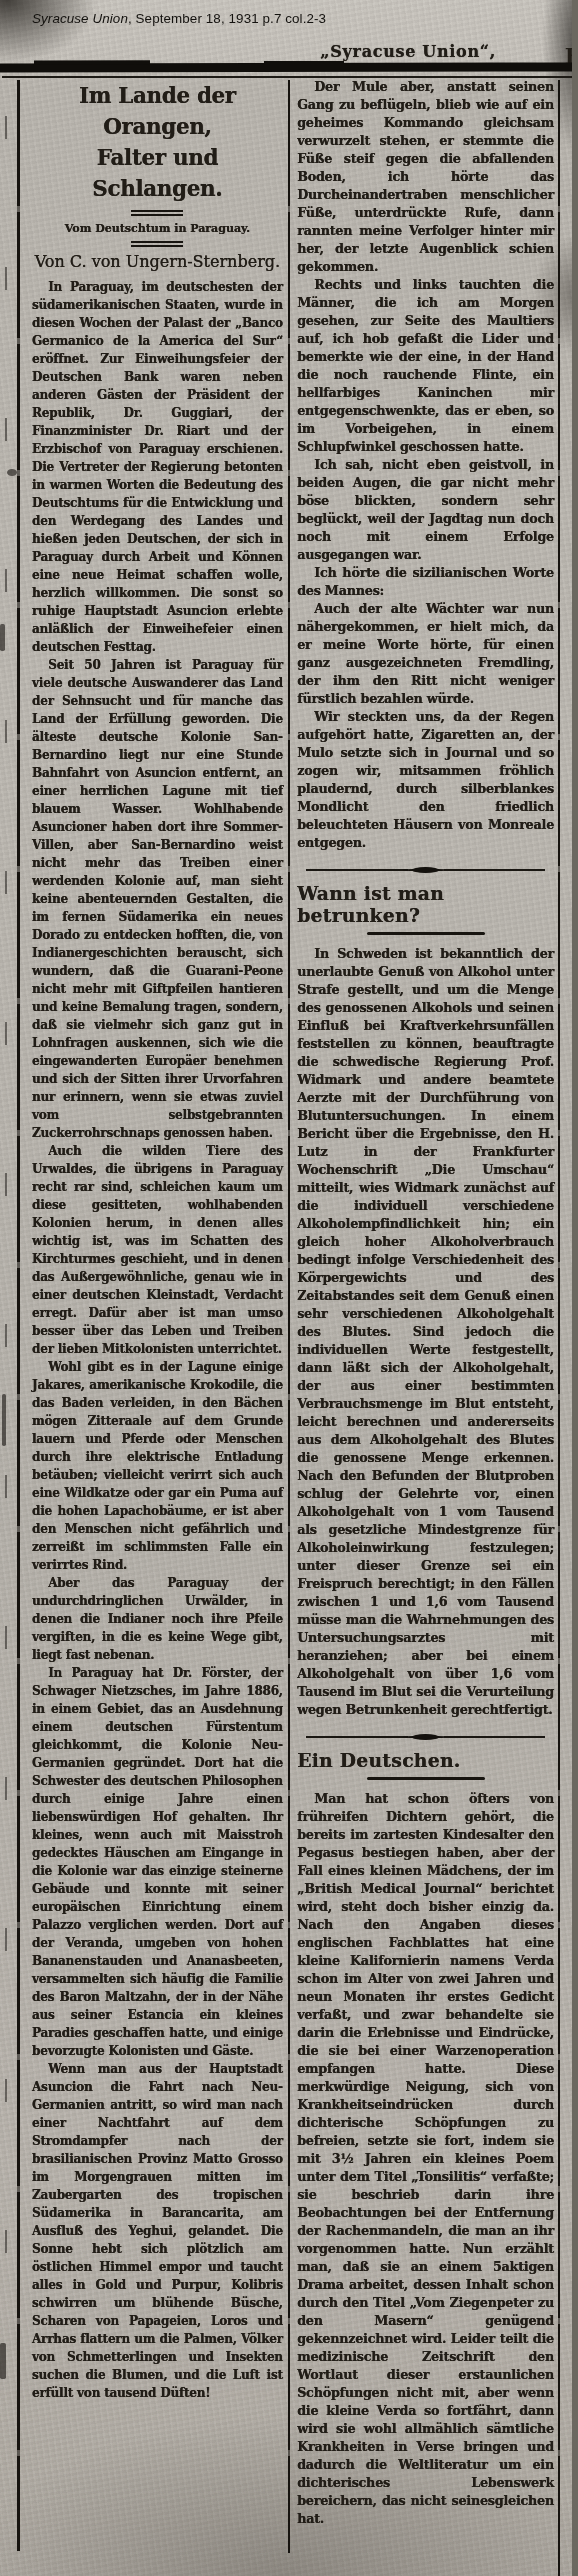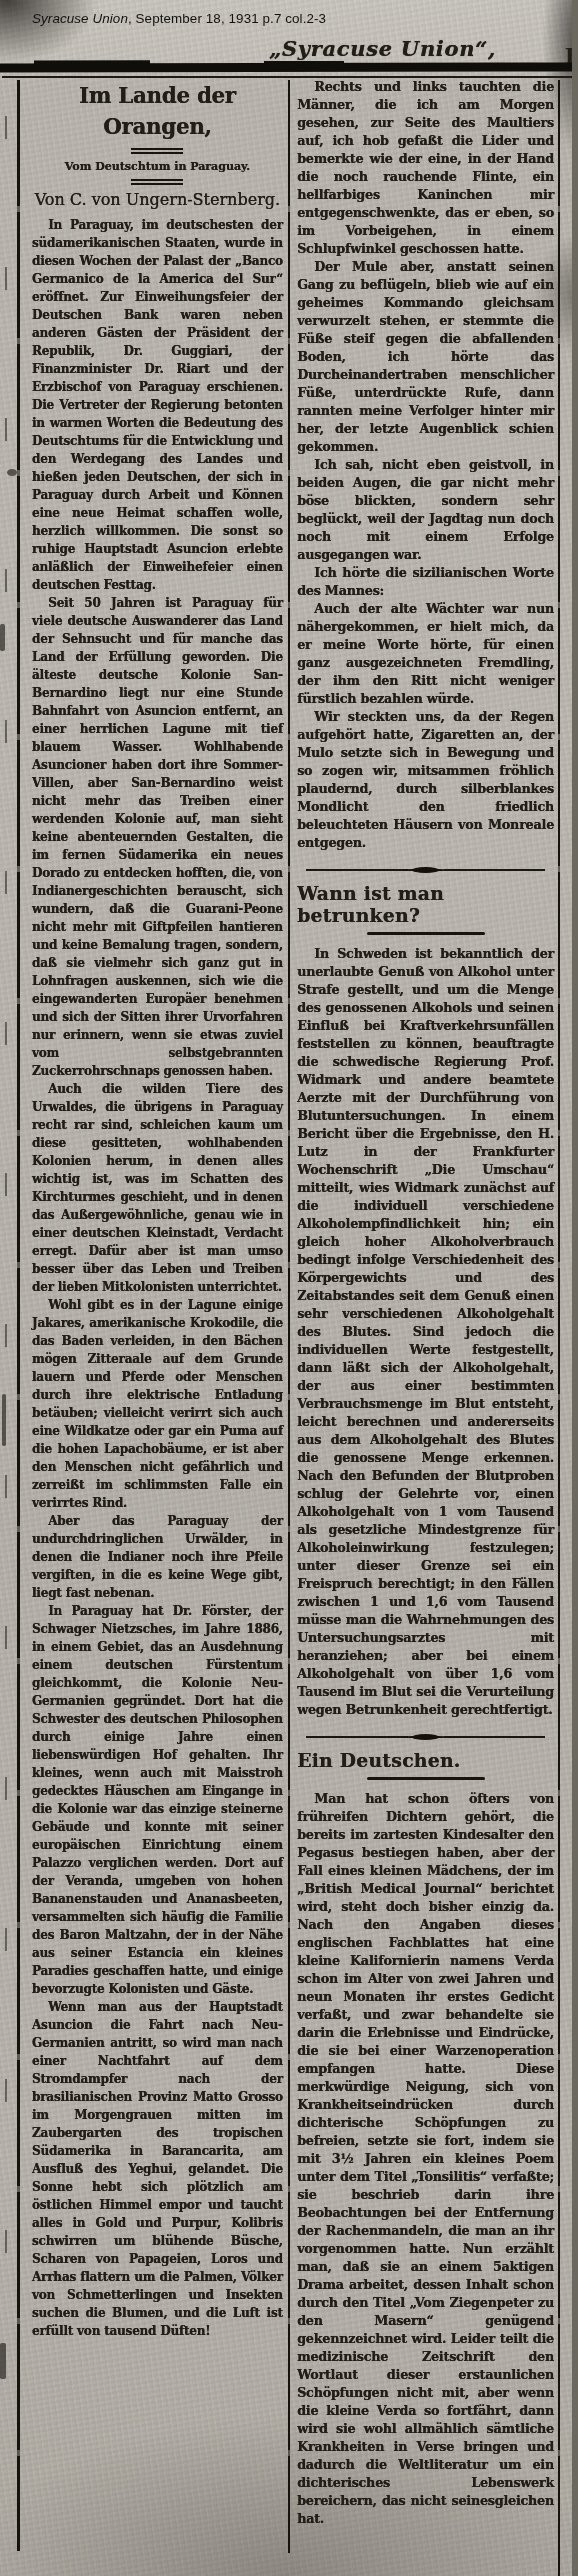--- a/index.html
+++ b/index.html
@@ -10,22 +10,22 @@
       radial-gradient(125px 89px at 7.1px 0px, rgba(30,27,23,0.78), rgba(30,27,23,0) 72%),
       radial-gradient(49px 151px at 579px 40px, rgba(25,23,20,0.72), rgba(25,23,20,0) 75%),
       radial-gradient(62px 80px at 579px 294px, rgba(40,36,31,0.45), rgba(40,36,31,0) 75%),
       radial-gradient(428px 214px at 50% 2576px, rgba(62,58,52,0.30), rgba(62,58,52,0) 75%),
       repeating-linear-gradient(83deg, rgba(0,0,0,0.030) 0 1.8px, rgba(255,255,255,0.032) 1.8px 3.6px, rgba(0,0,0,0.016) 3.6px 6.2px),
       repeating-linear-gradient(171deg, rgba(0,0,0,0.022) 0 2.7px, rgba(255,255,255,0.026) 2.7px 5.3px),
       linear-gradient(180deg,#c9c5be 0px,#c5c1ba 62px,#b9b5ae 85px,#bcb8b1 713px,#b5b1aa 1514px,#b8b3ac 2138px,#afaaa2 100%);
   }
   .annotation{position:absolute;top:10.7px;left:32px;font:13.4px "Liberation Sans",sans-serif;color:#14120f;letter-spacing:0.1px;}
   .ann-src{font-style:italic;}
-  .masthead{position:absolute;top:36px;right:76px;font-size:21px;font-weight:700;letter-spacing:0.7px;
-    text-shadow:0 0 0.7px rgba(20,16,12,0.9);font-style:italic;}
+  .masthead{position:absolute;top:42px;right:76px;font-size:16px;font-weight:700;letter-spacing:0.7px;
+    text-shadow:0 0 0.7px rgba(20,16,12,0.9);}
   .masthead-frag{position:absolute;top:44px;right:-8px;font-size:21.4px;font-weight:700;}
   .bar-thick{position:absolute;top:63px;left:0;width:579px;height:9px;background:#100e0b;transform:rotate(-0.12deg);}
   .bar-thick::before{content:"";position:absolute;left:34px;top:-2.7px;width:116px;height:3.6px;background:#100e0b;}
   .bar-thick::after{content:"";position:absolute;left:264px;top:-1.8px;width:80px;height:2.7px;background:#100e0b;}
   .bar-thin{position:absolute;top:76px;left:1.8px;width:575px;height:1.8px;background:#1d1a15;}
   .edge{position:absolute;background:repeating-linear-gradient(180deg,#16130f 0 126px,rgba(22,19,15,0.55) 126px 132px);}
   .edge-left{left:17px;top:80px;bottom:25px;width:2.7px;}
   .edge-mid{left:288px;top:80px;bottom:23px;width:2.2px;}
   .edge-right{right:11.6px;top:80px;bottom:0;width:2.7px;}
   .edge-ghost{position:absolute;left:5.3px;top:116px;bottom:196px;width:1.8px;
@@ -77,20 +77,21 @@
   <div class="ink-mark ink-a"></div>
   <div class="ink-mark ink-b"></div>
   <div class="ink-mark ink-c"></div>
   <div class="ink-mark ink-d"></div>
 
   <div class="columns">
 
     <div class="col col-left">
       <h1 class="headline">
         <span>Im Lande der Orangen,</span><br>
+        <span>Falter und Schlangen.</span>
       </h1>
       <div class="double-rule">
           <i></i>
           <i></i>
         </div>
       <h2 class="subhead">Vom Deutschtum in Paraguay.</h2>
       <div class="double-rule">
           <i></i>
           <i></i>
         </div>
@@ -99,26 +100,26 @@
       <p class="body-p">Seit 50 Jahren ist Paraguay für viele deutsche Auswanderer das Land der Sehnsucht und für manche das Land der Erfüllung geworden. Die älteste deutsche Kolonie San-Bernardino liegt nur eine Stunde Bahnfahrt von Asuncion entfernt, an einer herrlichen Lagune mit tief blauem Wasser. Wohlhabende Asuncioner haben dort ihre Sommer-Villen, aber San-Bernardino weist nicht mehr das Treiben einer werdenden Kolonie auf, man sieht keine abenteuernden Gestalten, die im fernen Südamerika ein neues Dorado zu entdecken hofften, die, von Indianergeschichten berauscht, sich wundern, daß die Guarani-Peone nicht mehr mit Giftpfeilen hantieren und keine Bemalung tragen, sondern, daß sie vielmehr sich ganz gut in Lohnfragen auskennen, sich wie die eingewanderten Europäer benehmen und sich der Sitten ihrer Urvorfahren nur erinnern, wenn sie etwas zuviel vom selbstgebrannten Zuckerrohrschnaps genossen haben.</p>
       <p class="body-p">Auch die wilden Tiere des Urwaldes, die übrigens in Paraguay recht rar sind, schleichen kaum um diese gesitteten, wohlhabenden Kolonien herum, in denen alles wichtig ist, was im Schatten des Kirchturmes geschieht, und in denen das Außergewöhnliche, genau wie in einer deutschen Kleinstadt, Verdacht erregt. Dafür aber ist man umso besser über das Leben und Treiben der lieben Mitkolonisten unterrichtet.</p>
       <p class="body-p">Wohl gibt es in der Lagune einige Jakares, amerikanische Krokodile, die das Baden verleiden, in den Bächen mögen Zitteraale auf dem Grunde lauern und Pferde oder Menschen durch ihre elektrische Entladung betäuben; vielleicht verirrt sich auch eine Wildkatze oder gar ein Puma auf die hohen Lapachobäume, er ist aber den Menschen nicht gefährlich und zerreißt im schlimmsten Falle ein verirrtes Rind.</p>
       <p class="body-p">Aber das Paraguay der undurchdringlichen Urwälder, in denen die Indianer noch ihre Pfeile vergiften, in die es keine Wege gibt, liegt fast nebenan.</p>
       <p class="body-p">In Paraguay hat Dr. Förster, der Schwager Nietzsches, im Jahre 1886, in einem Gebiet, das an Ausdehnung einem deutschen Fürstentum gleichkommt, die Kolonie Neu-Germanien gegründet. Dort hat die Schwester des deutschen Philosophen durch einige Jahre einen liebenswürdigen Hof gehalten. Ihr kleines, wenn auch mit Maisstroh gedecktes Häuschen am Eingange in die Kolonie war das einzige steinerne Gebäude und konnte mit seiner europäischen Einrichtung einem Palazzo verglichen werden. Dort auf der Veranda, umgeben von hohen Bananenstauden und Ananasbeeten, versammelten sich häufig die Familie des Baron Maltzahn, der in der Nähe aus seiner Estancia ein kleines Paradies geschaffen hatte, und einige bevorzugte Kolonisten und Gäste.</p>
       <p class="body-p">Wenn man aus der Hauptstadt Asuncion die Fahrt nach Neu-Germanien antritt, so wird man nach einer Nachtfahrt auf dem Stromdampfer nach der brasilianischen Provinz Matto Grosso im Morgengrauen mitten im Zaubergarten des tropischen Südamerika in Barancarita, am Ausfluß des Yeghui, gelandet. Die Sonne hebt sich plötzlich am östlichen Himmel empor und taucht alles in Gold und Purpur, Kolibris schwirren um blühende Büsche, Scharen von Papageien, Loros und Arrhas flattern um die Palmen, Völker von Schmetterlingen und Insekten suchen die Blumen, und die Luft ist erfüllt von tausend Düften!</p>
 
     </div>
 
     <div class="col col-right">
+      <p class="body-p">Der Mule aber, anstatt seinen Gang zu beflügeln, blieb wie auf ein geheimes Kommando gleichsam verwurzelt stehen, er stemmte die Füße steif gegen die abfallenden Boden, ich hörte das Durcheinandertraben menschlicher Füße, unterdrückte Rufe, dann rannten meine Verfolger hinter mir her, der letzte Augenblick schien gekommen.</p>
       <p class="body-p">Rechts und links tauchten die Männer, die ich am Morgen gesehen, zur Seite des Maultiers auf, ich hob gefaßt die Lider und bemerkte wie der eine, in der Hand die noch rauchende Flinte, ein hellfarbiges Kaninchen mir entgegenschwenkte, das er eben, so im Vorbeigehen, in einem Schlupfwinkel geschossen hatte.</p>
-      <p class="body-p">Der Mule aber, anstatt seinen Gang zu beflügeln, blieb wie auf ein geheimes Kommando gleichsam verwurzelt stehen, er stemmte die Füße steif gegen die abfallenden Boden, ich hörte das Durcheinandertraben menschlicher Füße, unterdrückte Rufe, dann rannten meine Verfolger hinter mir her, der letzte Augenblick schien gekommen.</p>
       <p class="body-p">Ich sah, nicht eben geistvoll, in beiden Augen, die gar nicht mehr böse blickten, sondern sehr beglückt, weil der Jagdtag nun doch noch mit einem Erfolge ausgegangen war.</p>
       <p class="body-p">Ich hörte die sizilianischen Worte des Mannes:</p>
       <p class="body-p">Auch der alte Wächter war nun nähergekommen, er hielt mich, da er meine Worte hörte, für einen ganz ausgezeichneten Fremdling, der ihm den Ritt nicht weniger fürstlich bezahlen würde.</p>
-      <p class="body-p">Wir steckten uns, da der Regen aufgehört hatte, Zigaretten an, der Mulo setzte sich in Bewegung und so zogen wir, mitsammen fröhlich plaudernd, durch silberblankes Mondlicht den friedlich beleuchteten Häusern von Monreale entgegen.</p>
+      <p class="body-p">Wir steckten uns, da der Regen aufgehört hatte, Zigaretten an, der Mulo setzte sich in Journal und so zogen wir, mitsammen fröhlich plaudernd, durch silberblankes Mondlicht den friedlich beleuchteten Häusern von Monreale entgegen.</p>
 
       <div class="ornament">
         <span class="orn-line"></span>
         <span class="orn-center"></span>
         <span class="orn-line"></span>
       </div>
       <h2 class="sec-head">Wann ist man betrunken?</h2>
       <div class="head-rule"></div>
       <p class="body-p">In Schweden ist bekanntlich der unerlaubte Genuß von Alkohol unter Strafe gestellt, und um die Menge des genossenen Alkohols und seinen Einfluß bei Kraftverkehrsunfällen feststellen zu können, beauftragte die schwedische Regierung Prof. Widmark und andere beamtete Aerzte mit der Durchführung von Blutuntersuchungen. In einem Bericht über die Ergebnisse, den H. Lutz in der Frankfurter Wochenschrift „Die Umschau“ mitteilt, wies Widmark zunächst auf die individuell verschiedene Alkoholempfindlichkeit hin; ein gleich hoher Alkoholverbrauch bedingt infolge Verschiedenheit des Körpergewichts und des Zeitabstandes seit dem Genuß einen sehr verschiedenen Alkoholgehalt des Blutes. Sind jedoch die individuellen Werte festgestellt, dann läßt sich der Alkoholgehalt, der aus einer bestimmten Verbrauchsmenge im Blut entsteht, leicht berechnen und andererseits aus dem Alkoholgehalt des Blutes die genossene Menge erkennen. Nach den Befunden der Blutproben schlug der Gelehrte vor, einen Alkoholgehalt von 1 vom Tausend als gesetzliche Mindestgrenze für Alkoholeinwirkung festzulegen; unter dieser Grenze sei ein Freispruch berechtigt; in den Fällen zwischen 1 und 1,6 vom Tausend müsse man die Wahrnehmungen des Untersuchungsarztes mit heranziehen; aber bei einem Alkoholgehalt von über 1,6 vom Tausend im Blut sei die Verurteilung wegen Betrunkenheit gerechtfertigt.</p>
 

